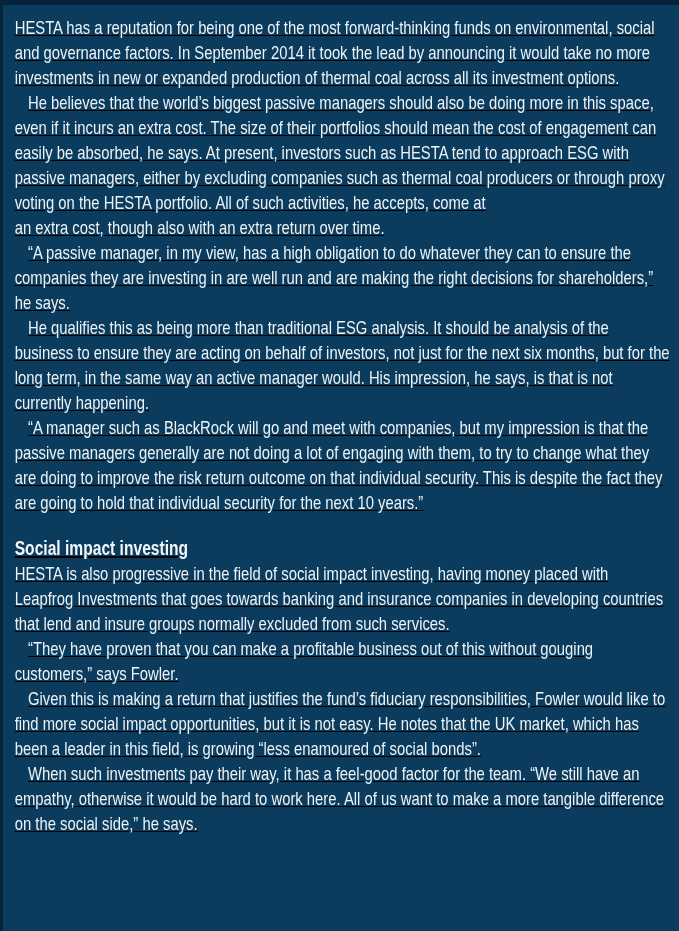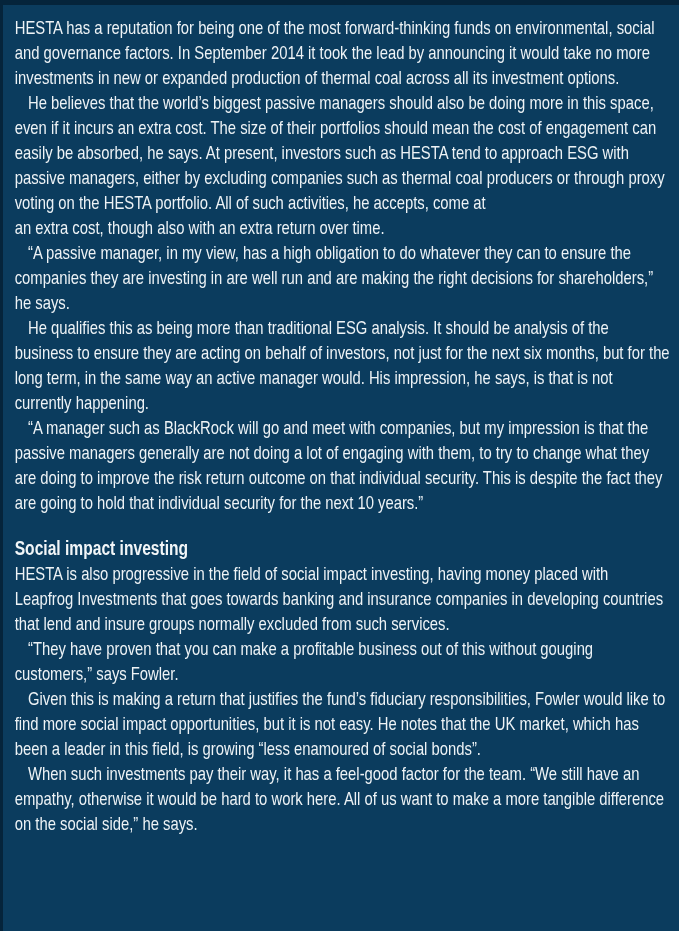--- a/index.html
+++ b/index.html
@@ -9,20 +9,21 @@
   }
   .page {
     position: relative;
     width: 679px;
     height: 931px;
     box-sizing: border-box;
     background: #0b3c5e;
     border-top: 5px solid #05243b;
     border-left: 3px solid #05243b;
     overflow: hidden;
+    text-decoration: underline;
   }
   .content {
     width: 871px;               
     transform: scaleX(0.78);    
     transform-origin: 0 0;
     box-sizing: border-box;
     padding: 10px 16px 0 15px;
     font-family: "Liberation Sans", sans-serif;
     font-size: 19px;
     line-height: 25px;

